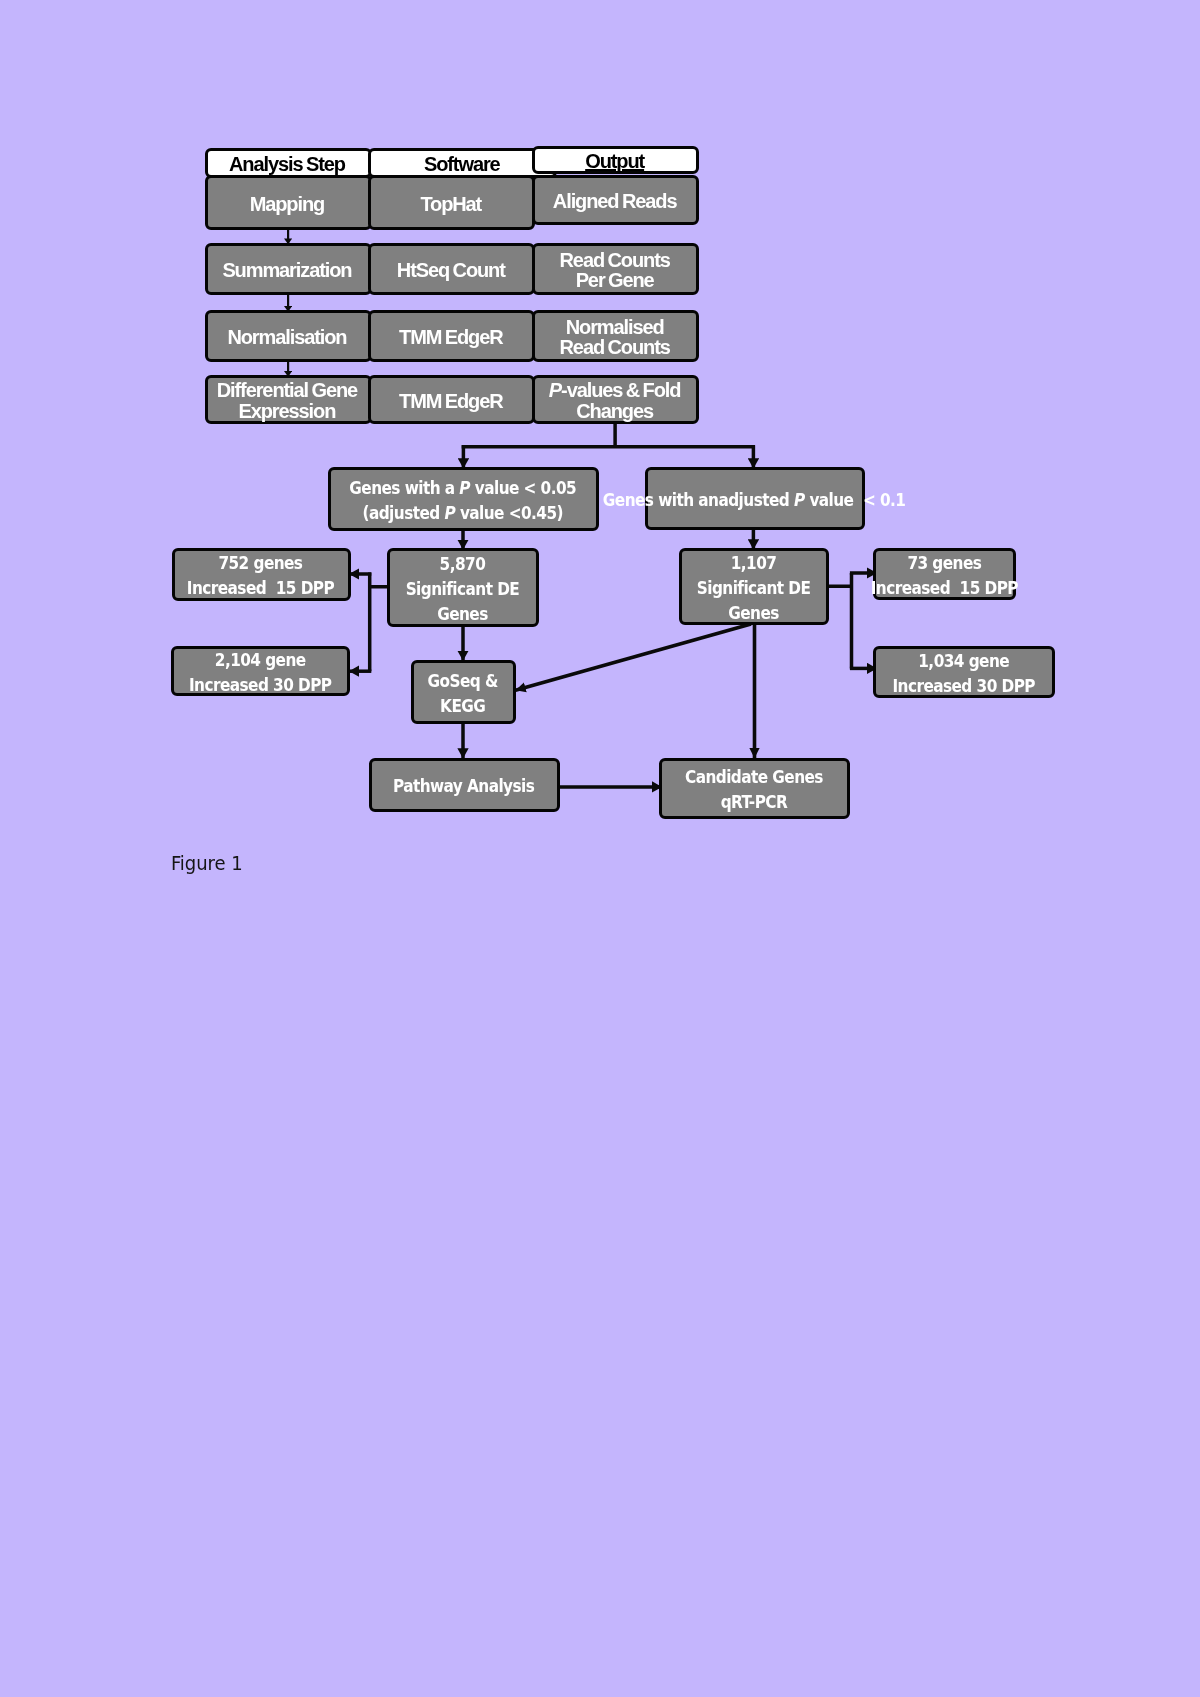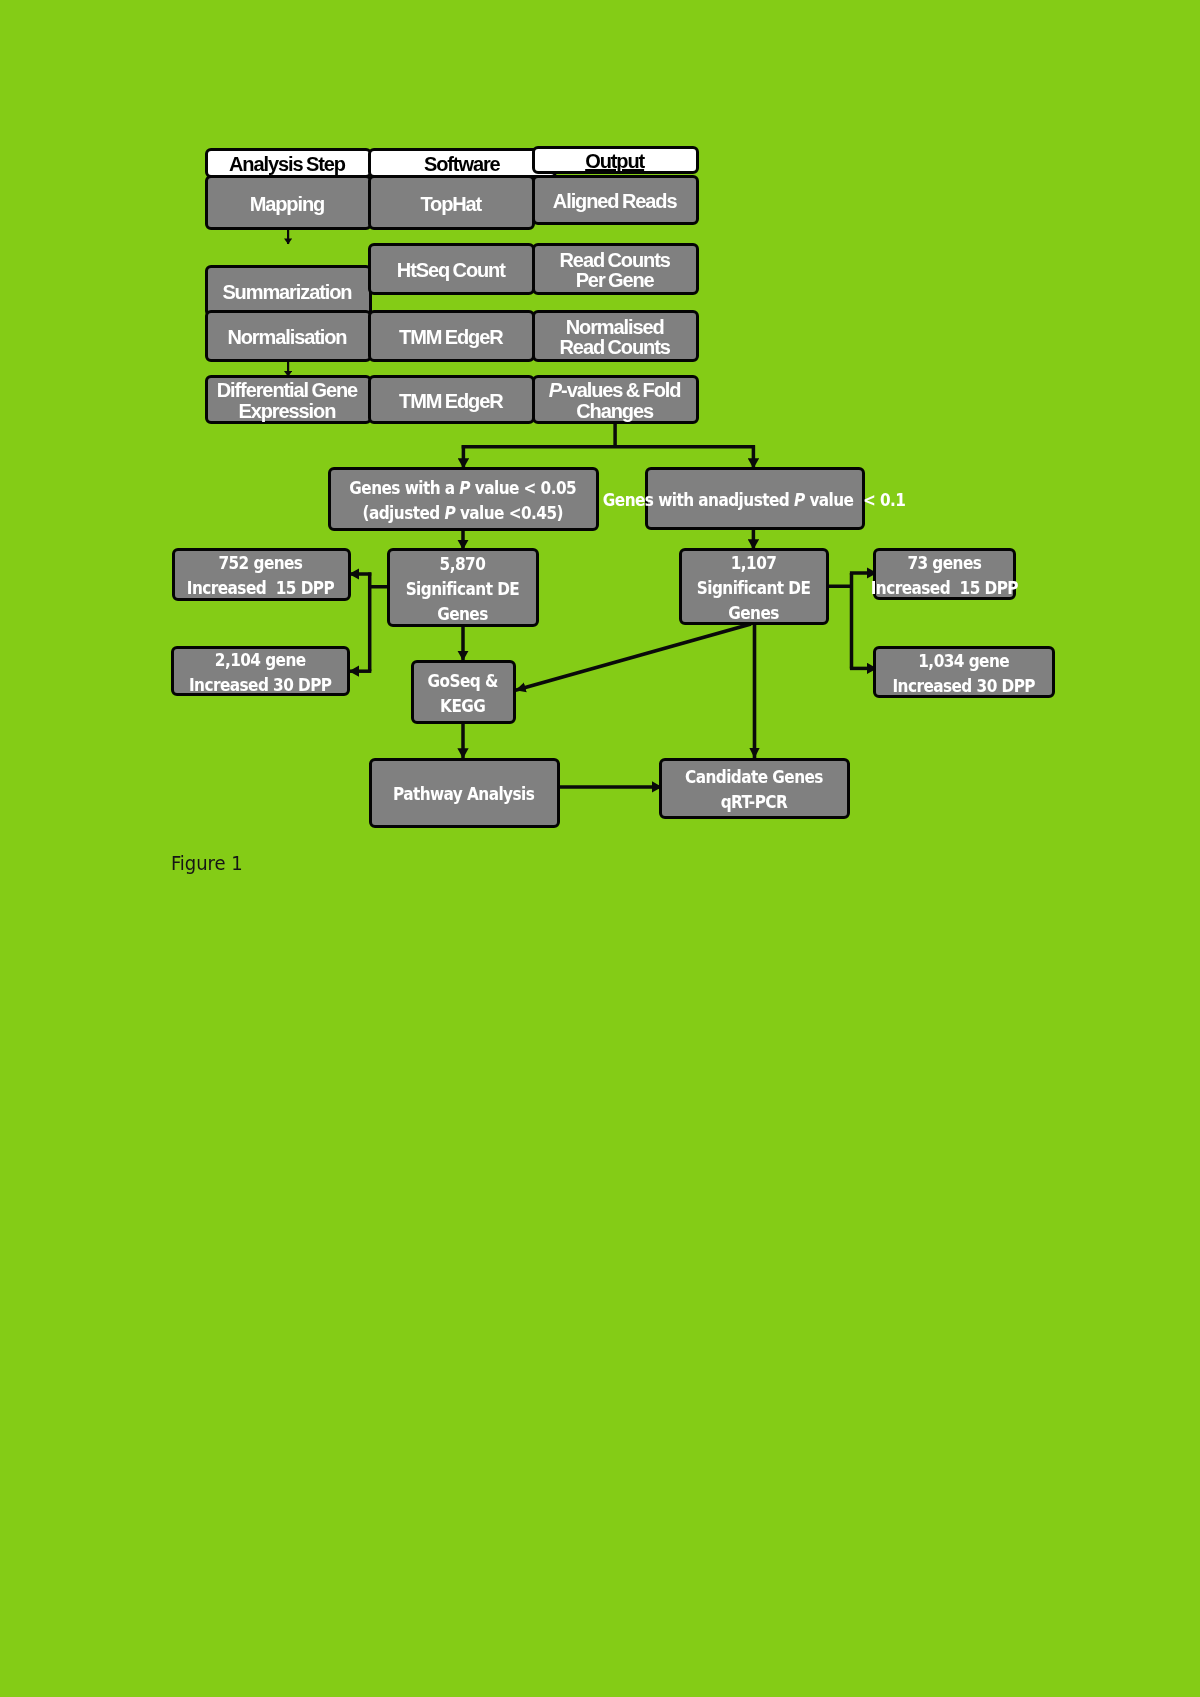--- a/index.html
+++ b/index.html
@@ -1,18 +1,18 @@
 <!DOCTYPE html>
 <html><head>
 <meta charset="utf-8">
 <title>Figure 1</title>
 <style>
   html,body{margin:0;padding:0;background:#ffffff;}
   body{width:1200px;height:1697px;overflow:hidden;}
-  #page{position:relative;width:1200px;height:1697px;background:#84cc16;}
+  #page{position:relative;width:1200px;height:1697px;background:#c4b5fd;}
   svg.edges{position:absolute;left:0;top:0;width:1200px;height:1697px;}
   .node{position:absolute;box-sizing:border-box;border:3px solid #040404;border-radius:6px;
         display:flex;align-items:center;justify-content:center;text-align:center;
         white-space:pre;line-height:1.0;}
   .hdr{background:#ffffff;color:#000000;font-family:"Liberation Sans",sans-serif;
        font-weight:bold;font-size:20px;letter-spacing:-1.1px;word-spacing:-1.0px;padding-top:2px;padding-right:2.2px;}
   .arial{background:#808080;color:#ffffff;font-family:"Liberation Sans",sans-serif;
          font-weight:bold;font-size:20px;letter-spacing:-1.1px;word-spacing:-1.0px;line-height:20.7px;padding-top:3px;padding-right:2.2px;}
   .cal{background:#808080;color:#ffffff;font-family:"DejaVu Sans",sans-serif;
        font-weight:bold;font-stretch:condensed;font-size:17px;letter-spacing:-0.55px;line-height:25px;
@@ -76,21 +76,21 @@
   </svg>
 
   <div class="node hdr" style="left:204.5px;top:147.5px;width:167.0px;height:30.7px;">Analysis Step</div>
   <div class="node hdr" style="left:368.4px;top:147.5px;width:189px;height:30.7px;">Software</div>
   <div class="node hdr" style="left:532.4px;top:146px;width:166.7px;height:28px;text-decoration:underline;">Output</div>
 
   <div class="node arial" style="left:204.5px;top:175.1px;width:167.0px;height:54.7px;">Mapping</div>
   <div class="node arial" style="left:368.4px;top:175.1px;width:167.0px;height:54.7px;">TopHat</div>
   <div class="node arial" style="left:532.4px;top:175.1px;width:166.7px;height:50px;">Aligned Reads</div>
 
-  <div class="node arial" style="left:204.5px;top:242.7px;width:167.0px;height:52.1px;margin-top:22px;">Summarization</div>
+  <div class="node arial" style="left:204.5px;top:242.7px;width:167.0px;height:52.1px;">Summarization</div>
   <div class="node arial" style="left:368.4px;top:242.7px;width:167.0px;height:52.1px;">HtSeq Count</div>
   <div class="node arial" style="left:532.4px;top:242.7px;width:166.7px;height:52.1px;">Read Counts
 Per Gene</div>
 
   <div class="node arial" style="left:204.5px;top:309.9px;width:167.0px;height:52.1px;">Normalisation</div>
   <div class="node arial" style="left:368.4px;top:309.9px;width:167.0px;height:52.1px;">TMM EdgeR</div>
   <div class="node arial" style="left:532.4px;top:309.9px;width:166.7px;height:52.1px;">Normalised
 Read Counts</div>
 
   <div class="node arial" style="left:204.5px;top:374.9px;width:167.0px;height:49.0px;">Differential Gene
@@ -121,18 +121,18 @@
 Increased  15 DPP</div>
   <div class="node cal" style="left:171.2px;top:646.4px;width:179.2px;height:49.3px;">2,104 gene
 Increased 30 DPP</div>
   <div class="node cal" style="left:873.4px;top:548.4px;width:143px;height:52.1px;">73 genes
 Increased  15 DPP</div>
   <div class="node cal" style="left:873.4px;top:646.0px;width:181.7px;height:51.9px;">1,034 gene
 Increased 30 DPP</div>
 
   <div class="node cal" style="left:411.0px;top:660.0px;width:104.5px;height:64.0px;">GoSeq &amp;
 KEGG</div>
-  <div class="node cal" style="left:368.8px;top:757.7px;width:190.8px;height:70px;">Pathway Analysis</div>
+  <div class="node cal" style="left:368.8px;top:757.7px;width:190.8px;height:54px;">Pathway Analysis</div>
   <div class="node cal" style="left:659.4px;top:757.5px;width:190.2px;height:61.3px;">Candidate Genes
 qRT-PCR</div>
 
   <div class="caption" style="left:170.9px;top:851.2px;">Figure 1</div>
 </div>
 
 </body></html>

